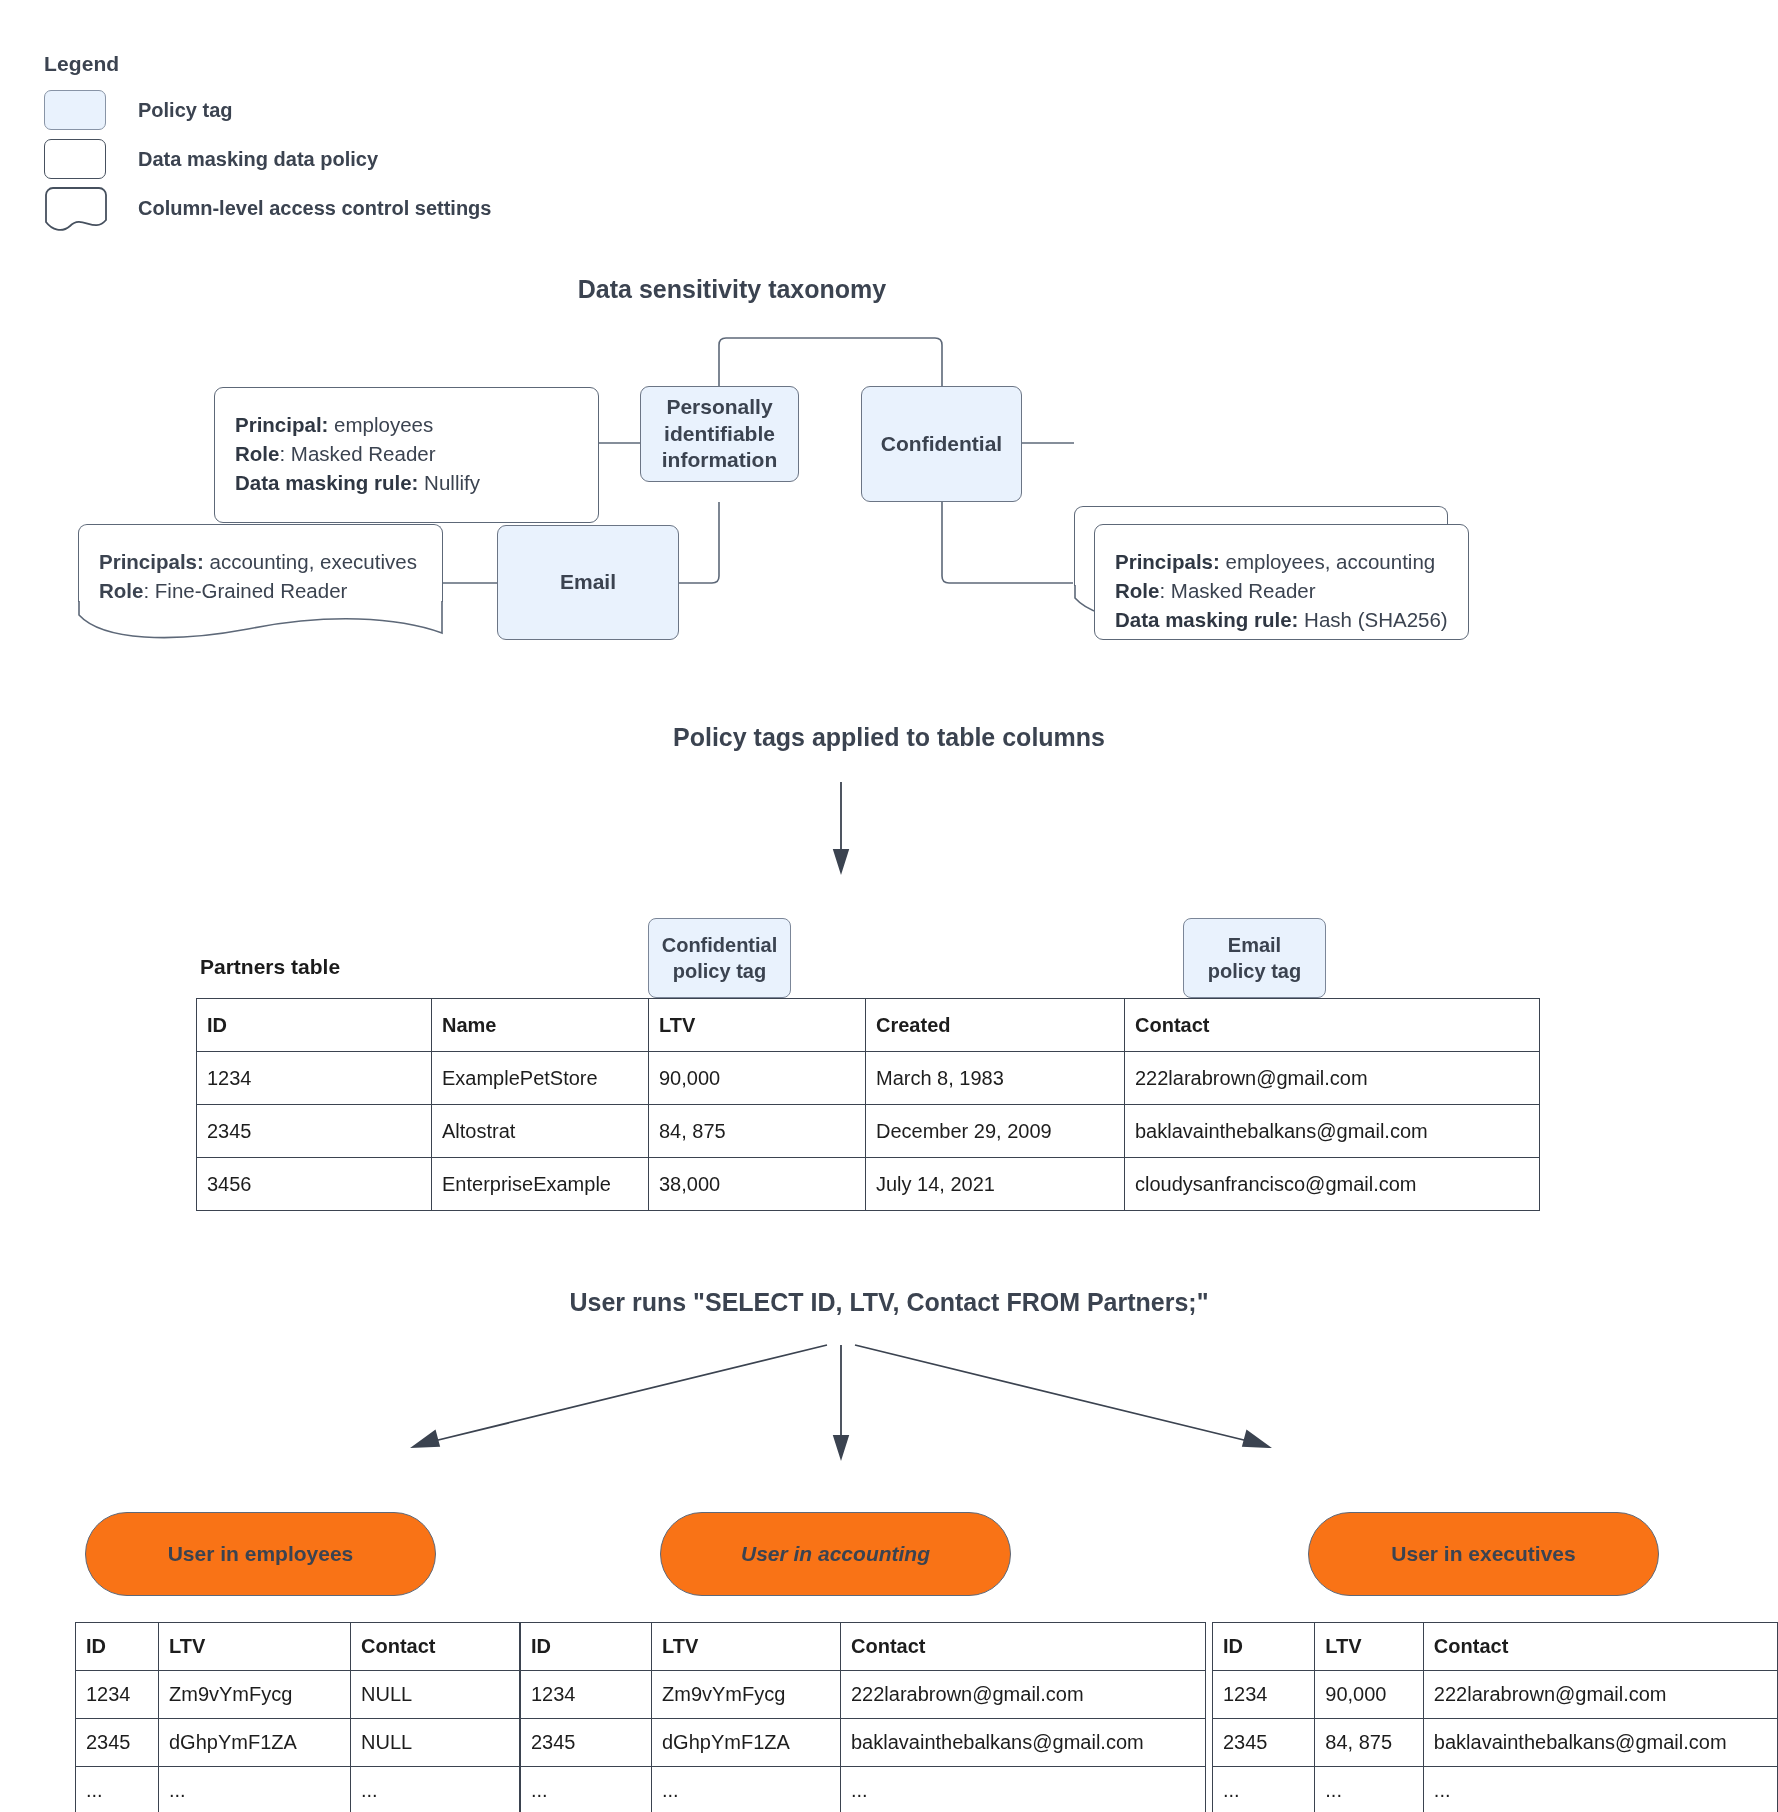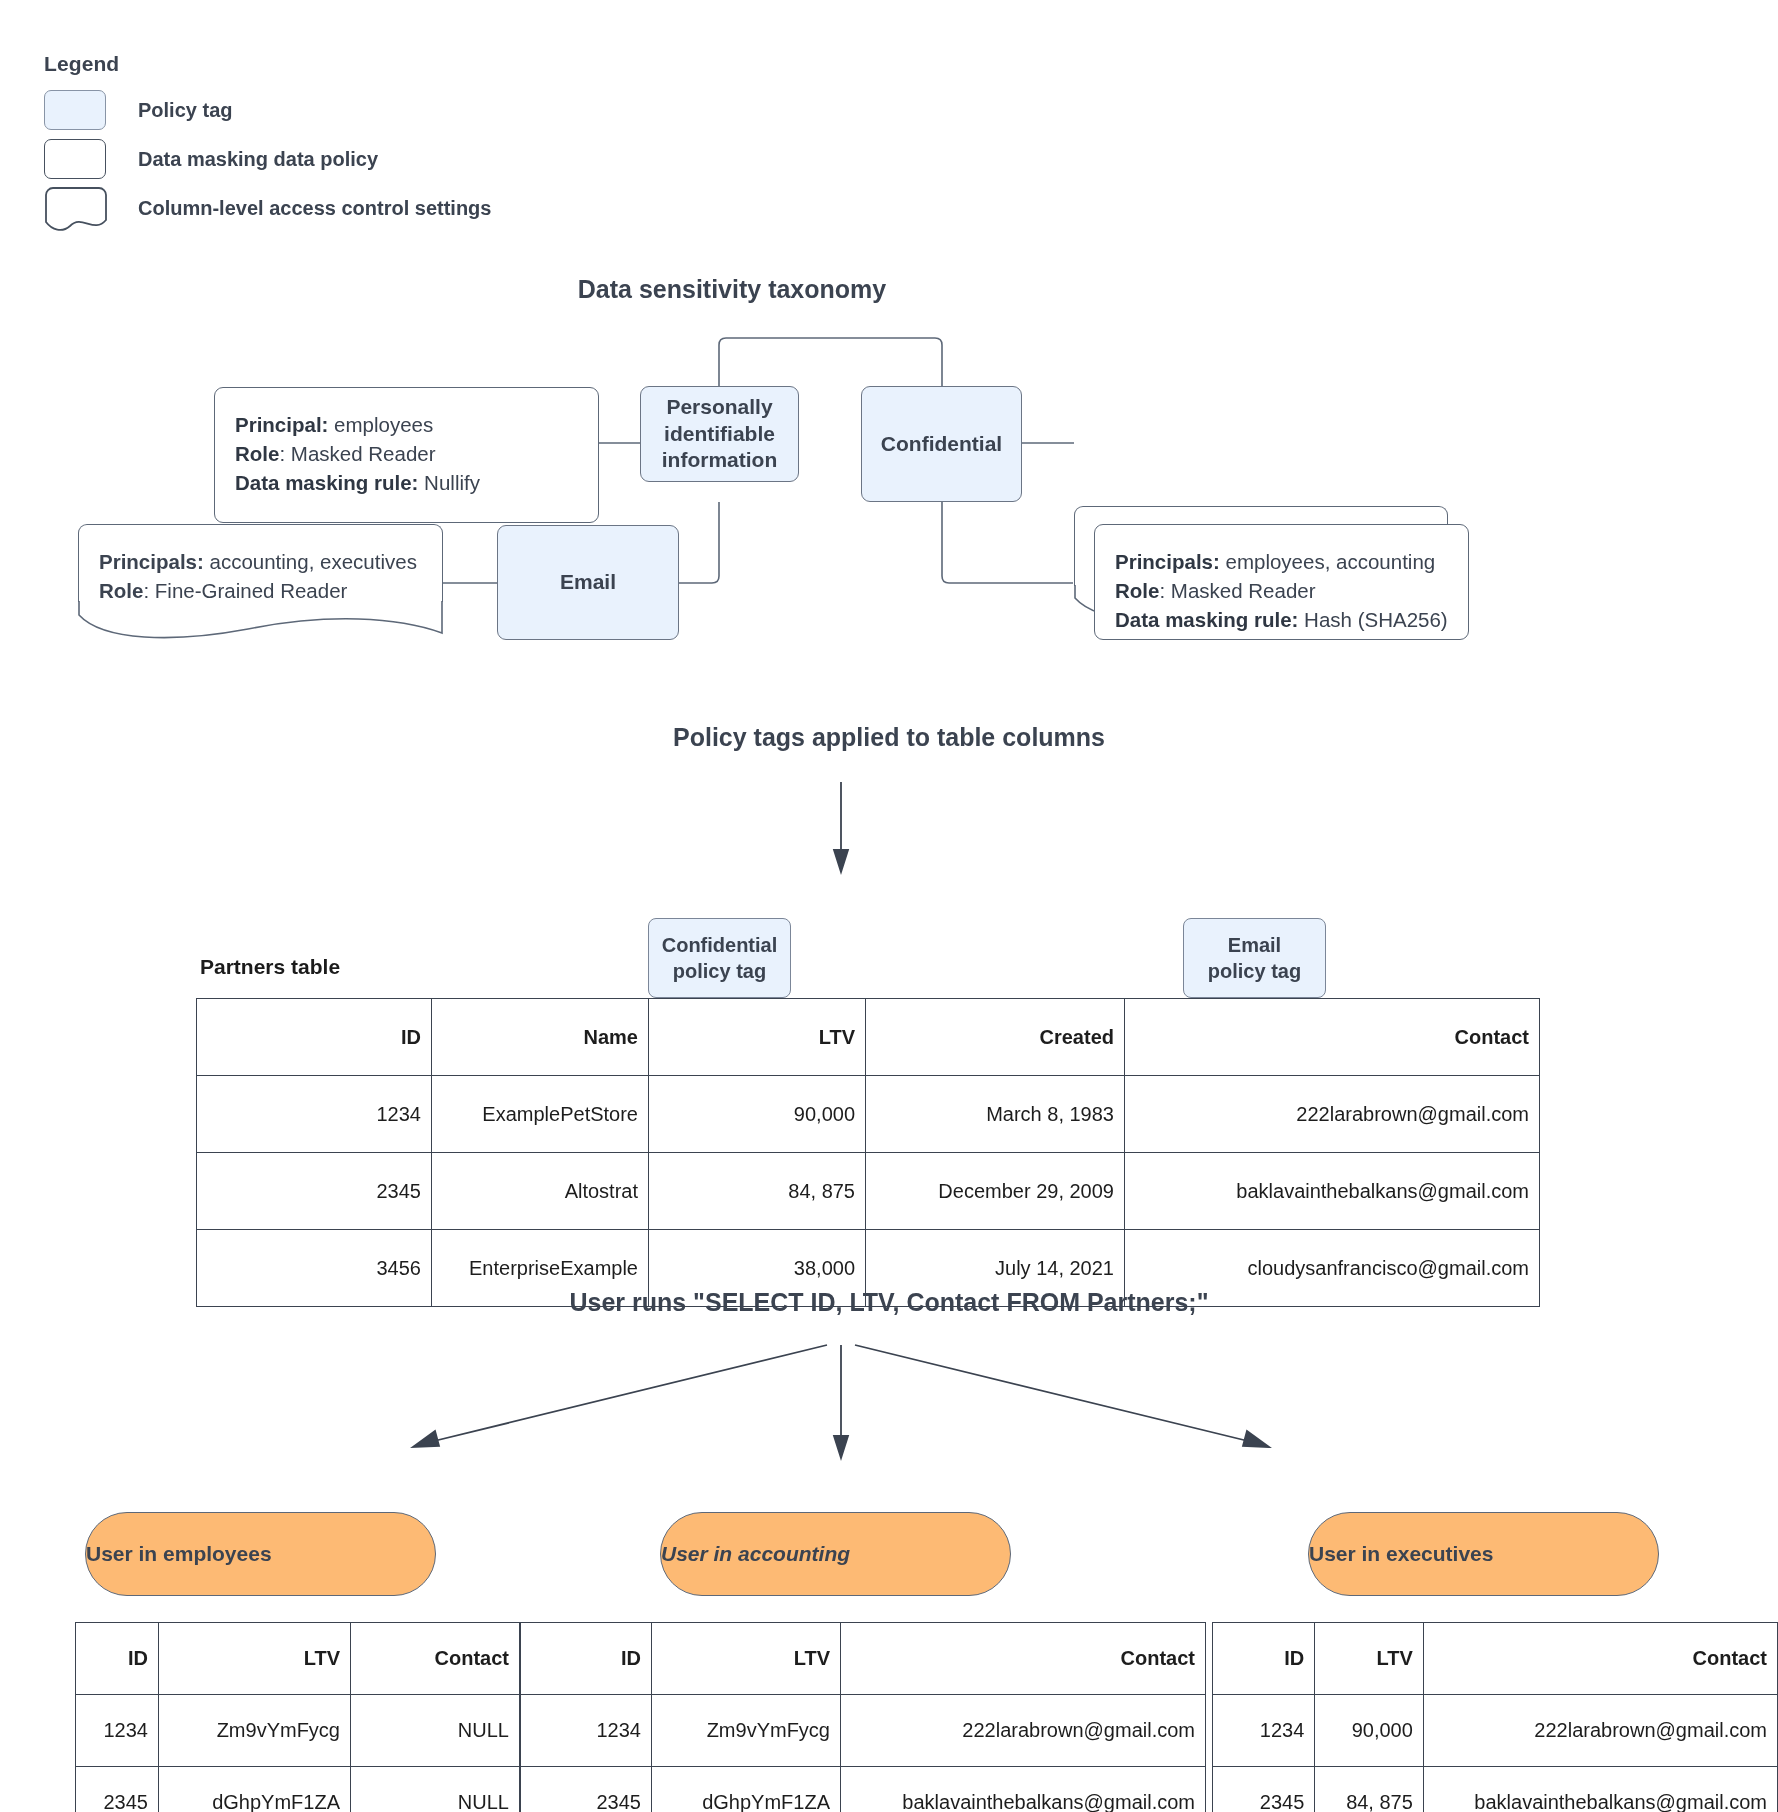--- a/index.html
+++ b/index.html
@@ -38,35 +38,35 @@
   .wavybox{position:relative;}
   .wavybox .wavy-body{
     box-sizing:border-box;border:1.6px solid #5d6878;border-bottom:none;border-radius:9px 9px 0 0;
     background:#ffffff;font-size:20.5px;line-height:1.42;color:#3b4350;padding:22px 20px 8px 20px;
   }
   .wavybox svg{display:block;margin-top:-1px;}
 
   
   table.grid{border-collapse:collapse;background:#fff;}
   table.grid td,table.grid th{
-    border:1.5px solid #3b4350;font-size:20px;color:#1d1d1d;text-align:right;
-    font-weight:normal;padding:12px 10px;font-family:"Liberation Sans","DejaVu Sans",sans-serif;
+    border:1.5px solid #3b4350;font-size:20px;color:#1d1d1d;text-align:left;
+    font-weight:normal;padding:0 10px;font-family:"Liberation Sans","DejaVu Sans",sans-serif;
   }
   table.grid th{font-weight:bold;}
   #partners-table td,#partners-table th{height:52px;}
   .result-table td,.result-table th{height:47px;border:1.2px solid #222;font-size:19.5px;}
   .tabletitle{font-weight:bold;font-size:21px;color:#1b1b1b;}
   .policy-chip{
     box-sizing:border-box;border:1.5px solid #7b8698;border-radius:8px;background:#e9f2fd;
     display:flex;align-items:center;justify-content:center;text-align:center;
     font-weight:bold;font-size:20px;line-height:1.3;color:#3b4350;
   }
   .pill{
-    box-sizing:border-box;border:1.5px solid #5d6878;border-radius:100px;background:#fdba74;
-    display:flex;align-items:center;
+    box-sizing:border-box;border:1.5px solid #5d6878;border-radius:100px;background:#f97316;
+    display:flex;align-items:center;justify-content:center;
     font-weight:bold;font-size:21px;color:#3b4350;
   }
   svg.arrowlayer{position:absolute;left:0;top:0;pointer-events:none;}
 </style>
 </head>
 <body>
 
 <div class="abs" id="legend">
   <div class="legend-title">Legend</div>
   <div class="legend-row">

